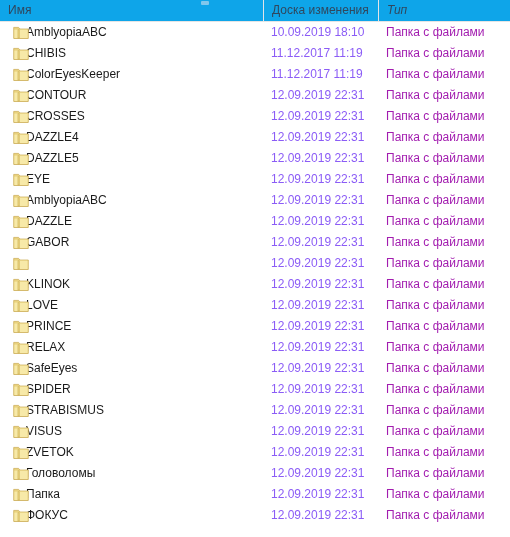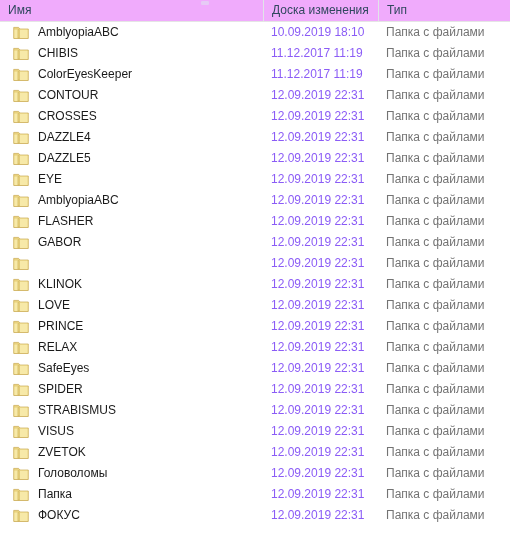--- a/index.html
+++ b/index.html
@@ -21,21 +21,21 @@
     width: 510px;
     height: 537px;
     background: #ffffff;
     box-sizing: border-box;
   }
 
   
   .col-header {
     position: relative;
     height: 22px;
-    background: #f0abfc;
+    background: #0ea5e9;
     border-bottom: 1px solid #e5e5e5;
     box-sizing: border-box;
   }
   .col-header .hcell {
     position: absolute;
     top: 0;
     height: 21px;
     line-height: 21px;
     font-size: 12px;
     color: #30475e;
@@ -43,21 +43,21 @@
     overflow: hidden;
     padding-left: 8px;
     box-sizing: border-box;
     cursor: default;
   }
   .col-header .hcell.divided {
     border-left: 1px solid #e1e4e8;
   }
   .hcell-name { left: 0px;   width: 263px; }
   .hcell-date { left: 263px; width: 115px; }
-  .hcell-type { left: 378px; width: 132px; }
+  .hcell-type { left: 378px; width: 132px; font-style: italic; }
 
   
   .header-artifact {
     position: absolute;
     left: 201px;
     top: 1px;
     width: 8px;
     height: 4px;
     background: #dfe4ee;
     opacity: .55;
@@ -81,34 +81,34 @@
     height: 21px;
     line-height: 21px;
     font-size: 12px;
     overflow: hidden;
     white-space: nowrap;
     box-sizing: border-box;
   }
   .cell-name {
     left: 0px;
     width: 263px;
-    padding-left: 38px;
+    padding-left: 26px;
     color: #1a1a1a;
   }
   .cell-date {
     left: 263px;
     width: 115px;
     padding-left: 8px;
     color: #8b5cf6;
   }
   .cell-type {
     left: 378px;
     width: 132px;
     padding-left: 8px;
-    color: #737373;
+    color: #a21caf;
   }
 
   
   .folder-icon {
     position: absolute;
     left: 13px;
     top: 3px;
     width: 16px;
     height: 15px;
     display: block;
@@ -220,21 +220,21 @@
         <svg class="folder-icon" viewBox="0 0 16 15" xmlns="http://www.w3.org/2000/svg">
           <path d="M0.7 2.4 H5.6 L7.0 4.0 H15.3 V13.4 H0.7 Z" fill="#e9d27e" stroke="#c8a94f" stroke-width="0.7"></path>
           <path d="M1.4 4.6 H14.6 V13.0 H1.4 Z" fill="#f7e9a8"></path>
           <path d="M4.9 4.6 H6.4 V13.0 H4.9 Z" fill="#e9d27e" stroke="#c8a94f" stroke-width="0.45"></path>
           <path d="M0.9 13.0 H15.1 V13.4 H0.9 Z" fill="#c8a94f" opacity="0.65"></path>
         </svg>
         <div class="cell cell-date">12.09.2019 22:31</div>
         <div class="cell cell-type">Папка с файлами</div>
       </div>
       <div class="row">
-        <div class="cell cell-name">FLASHER</div>
+        <div class="cell cell-name">DAZZLE</div>
         <svg class="folder-icon" viewBox="0 0 16 15" xmlns="http://www.w3.org/2000/svg">
           <path d="M0.7 2.4 H5.6 L7.0 4.0 H15.3 V13.4 H0.7 Z" fill="#e9d27e" stroke="#c8a94f" stroke-width="0.7"></path>
           <path d="M1.4 4.6 H14.6 V13.0 H1.4 Z" fill="#f7e9a8"></path>
           <path d="M4.9 4.6 H6.4 V13.0 H4.9 Z" fill="#e9d27e" stroke="#c8a94f" stroke-width="0.45"></path>
           <path d="M0.9 13.0 H15.1 V13.4 H0.9 Z" fill="#c8a94f" opacity="0.65"></path>
         </svg>
         <div class="cell cell-date">12.09.2019 22:31</div>
         <div class="cell cell-type">Папка с файлами</div>
       </div>
       <div class="row">

